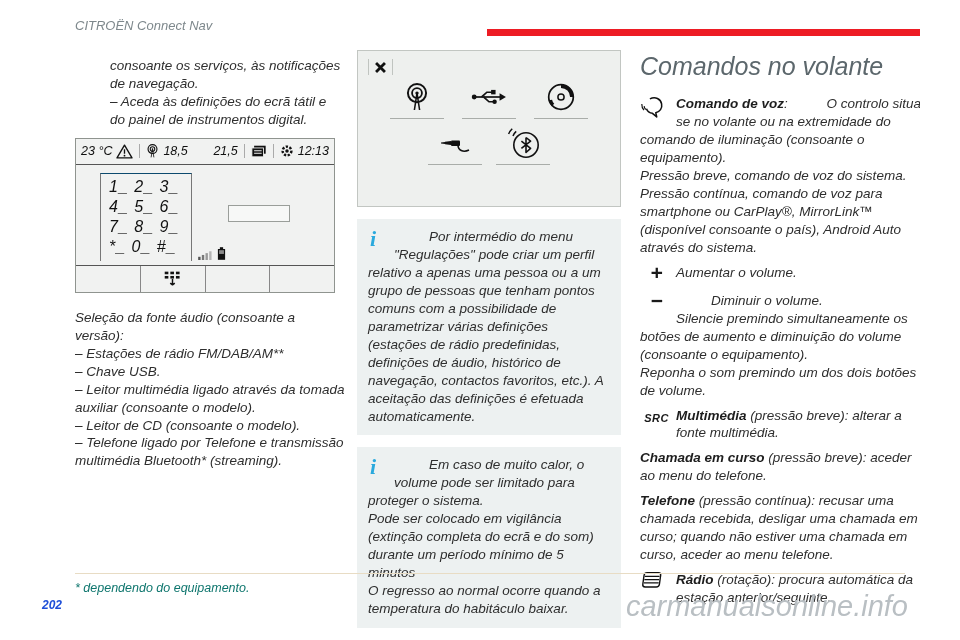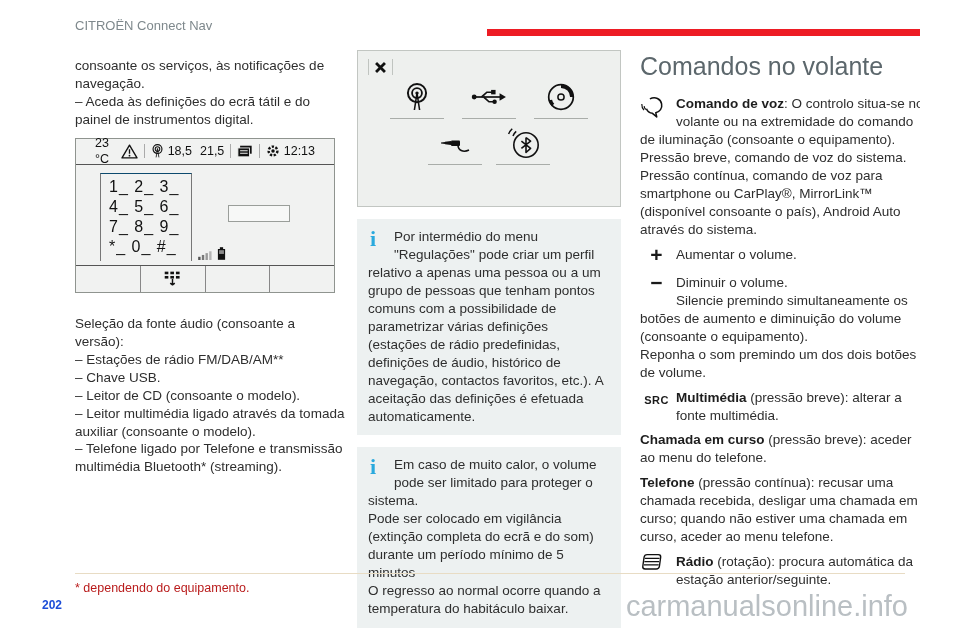--- a/index.html
+++ b/index.html
@@ -1,44 +1,44 @@
 <!DOCTYPE html>
 <html><head>
 <meta charset="utf-8">
 <style>
   * { margin:0; padding:0; box-sizing:border-box; }
   html,body { background:#fff; }
   body { font-family:"Liberation Sans", sans-serif; color:#2e2e2e; }
-  .page { position:relative; width:920px; height:640px; background:#fff; overflow:hidden; }
+  .page { position:relative; width:920px; height:640px; background:#fff; overflow:hidden;font-style:italic; }
 
   .running-head { position:absolute; left:75px; top:18px; font-size:13px; color:#7e888c; }
   .red-bar { position:absolute; left:487px; right:0; top:29px; height:7px; background:#ed1c24; }
 
   .col { position:absolute; font-size:13.5px; line-height:1.33; }
   .col-left  { left:75px;  top:57px; width:270px; }
   .col-mid   { left:357px; top:50px; width:264px; }
   .col-right { left:640px; top:50px; width:290px; }
 
-  .pre { white-space:pre-line; }
+  .pre { white-space:pre-line;margin-left:35px; }
 
   
   .keypad-fig { margin-top:9px; width:260px; height:155px; background:#f1f2f1; border:1px solid #8f948f; }
-  .kp-top { display:flex; align-items:center; height:26px; border-bottom:1px solid #555; padding:0 19px; font-size:12.5px; color:#111; gap:4px; }
+  .kp-top { display:flex; align-items:center; height:26px; border-bottom:1px solid #555; padding:0 5px; font-size:12.5px; color:#111; gap:4px; }
   .kp-sep { width:1px; height:14px; background:#aaa; margin:0 2px; }
   .kp-spacer { flex:1; }
   .kp-main { position:relative; height:100px; }
   .kp-grid { position:absolute; left:24px; top:8px; width:92px; height:88px; border-left:1px solid #777; border-top:1px solid #0c4a6e; border-right:1px solid #777; padding:3px 0 0 8px; }
   .kp-row { font-size:16px; line-height:20px; letter-spacing:1px; color:#111; }
   .kp-btn { position:absolute; left:152px; top:40px; width:62px; height:17px; border:1px solid #9a9e9a; background:#f7f8f7; }
   .kp-status { position:absolute; left:122px; bottom:5px; display:flex; align-items:flex-end; gap:4px; }
   .kp-bottom { display:flex; height:27px; border-top:1px solid #555; align-items:center; }
   .kp-cell { flex:1; height:100%; display:flex; align-items:center; justify-content:center; }
   .kp-cell + .kp-cell { border-left:1px solid #888; }
 
-  .audio-title { margin-top:22px; }
+  .audio-title { margin-top:16px; }
   .audio-list { list-style:none; }
   .audio-list li { margin:0; }
 
   
   .sources-fig { width:264px; height:157px; background:#eef0ee; border:1px solid #c2c6c2; position:relative; }
   .close-wrap { position:absolute; left:10px; top:8px; display:flex; align-items:center; gap:5px; }
   .close-bar { width:1px; height:16px; background:#c0c4c0; }
   .src-rows { position:absolute; left:0; right:0; top:30px; }
   .src-row { display:flex; justify-content:center; }
   .src-row1 { gap:16px; margin-bottom:8px; }
@@ -54,21 +54,21 @@
   .col-right h1 { font-size:25px; font-weight:400; color:#5c676c; letter-spacing:0; margin-bottom:12px; }
   .sec { clear:both; margin-bottom:7px; overflow:visible; }
   .sec-tight { margin-bottom:10px; }
   .sec-icon { float:left; width:33px; min-height:20px; text-align:center; margin-right:3px; color:#1a1a1a; }
   .sec-icon.sym { font-size:21px; font-weight:bold; line-height:18px; }
   .sec-icon.src-txt { font-size:11px; font-weight:bold; letter-spacing:0.5px; padding-top:4px; }
   b { color:#1d1d1d; }
 
   
   .foot-rule { position:absolute; left:75px; width:830px; top:573px; height:1px; background:#e8dcc4; }
-  .footnote { position:absolute; left:75px; top:581px; font-size:12.5px; color:#b91c1c; }
+  .footnote { position:absolute; left:75px; top:581px; font-size:12.5px; color:#0f766e; }
   .page-num { position:absolute; left:42px; top:598px; font-size:12px; font-weight:bold; color:#1d4ed8; }
   .watermark { position:absolute; right:12px; top:590px; font-size:29px; color:#b9bfc3; letter-spacing:0; }
 
   svg { display:block; }
 </style>
 </head>
 <body>
 
 <div class="page">
 
@@ -163,22 +163,22 @@
         </div>
         <div class="kp-cell"></div>
         <div class="kp-cell"></div>
       </div>
     </div>
 
     <p class="audio-title">Seleção da fonte áudio (consoante a versão):</p>
     <ul class="audio-list">
       <li>– Estações de rádio FM/DAB/AM**</li>
       <li>– Chave USB.</li>
+      <li>– Leitor multimédia ligado através da tomada auxiliar (consoante o modelo).</li>
       <li>– Leitor de CD (consoante o modelo).</li>
-      <li>– Leitor multimédia ligado através da tomada auxiliar (consoante o modelo).</li>
       <li>– Telefone ligado por Telefone e transmissão multimédia Bluetooth* (streaming).</li>
     </ul>
   </div>
 
   <div class="col col-mid">
 
     <div class="sources-fig">
       <div class="close-wrap">
         <span class="close-bar"></span>
         <span>

